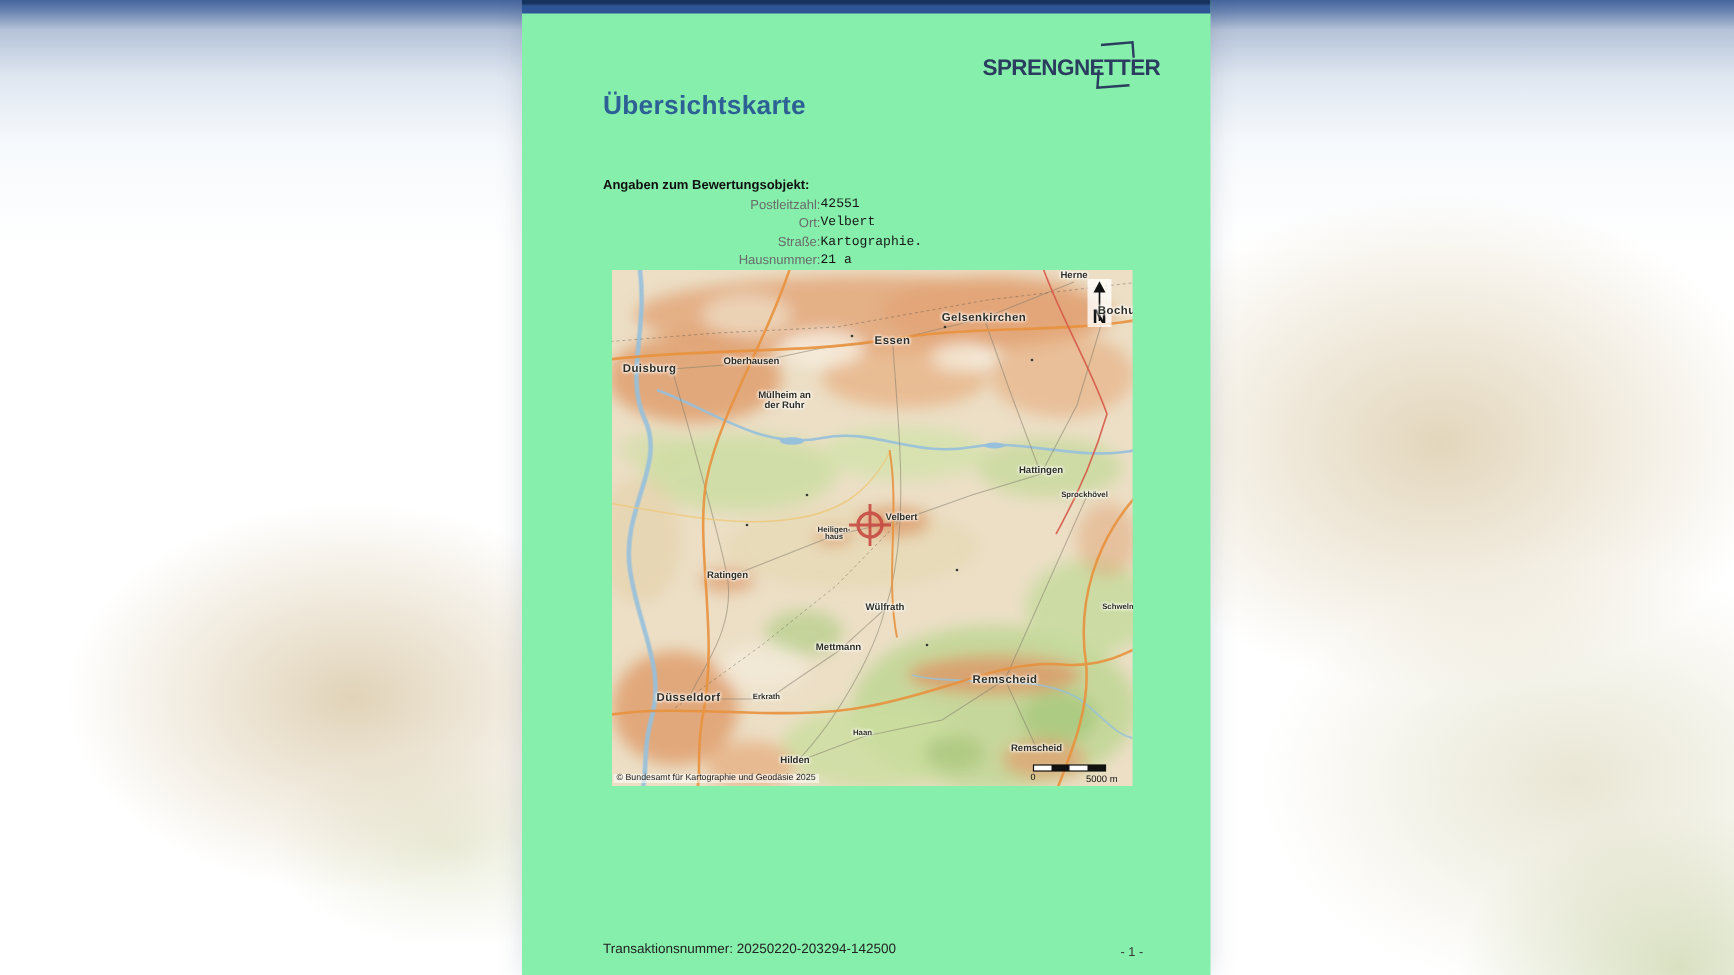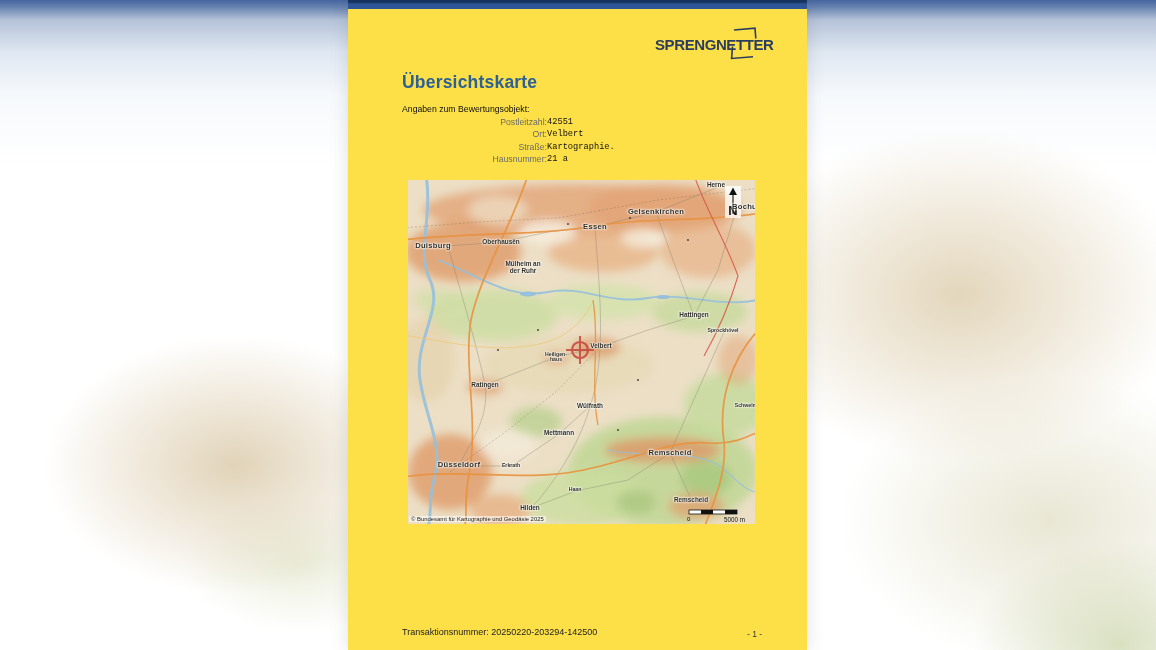--- a/index.html
+++ b/index.html
@@ -16,33 +16,33 @@
         rgba(120,145,185,.55) 20px, rgba(172,192,218,.38) 52px,
         rgba(219,231,243,.25) 95px, rgba(255,255,255,0) 165px),
       radial-gradient(ellipse 280px 190px at 235px 465px, rgba(206,184,141,.62), rgba(206,184,141,0) 68%),
       radial-gradient(ellipse 170px 95px at 300px 565px, rgba(196,205,150,.32), rgba(196,205,150,0) 70%),
       radial-gradient(ellipse 330px 245px at 960px 295px, rgba(208,187,143,.60), rgba(208,187,143,0) 68%),
       radial-gradient(ellipse 300px 205px at 1050px 520px, rgba(202,196,152,.42), rgba(202,196,152,0) 70%),
       radial-gradient(ellipse 210px 150px at 1120px 645px, rgba(180,196,135,.5), rgba(180,196,135,0) 70%);
   }
   .page{
     position:absolute;left:348px;top:0;width:459px;height:650px;
-    background:#fde047;box-shadow:0 0 16px rgba(55,75,105,.18);
+    background:#86efac;box-shadow:0 0 16px rgba(55,75,105,.18);
   }
   .topbar{
     position:absolute;left:0;top:0;right:0;height:9px;
     background:linear-gradient(180deg,#16335f 0%,#16335f 24%,#2e5596 45%,#2e5596 100%);
   }
   .logo{position:absolute;top:25px;right:21px;width:132px;height:40px;}
   .title{
-    position:absolute;left:54px;top:72px;
+    position:absolute;left:54px;top:60px;
     font-size:17.5px;font-weight:bold;color:#2d6094;letter-spacing:.2px;
   }
   .info{position:absolute;left:54px;top:103px;font-size:8.7px;line-height:12.6px;color:#111;}
-  .info-heading{font-weight:normal;color:#0f0f0f;}
+  .info-heading{font-weight:bold;color:#0f0f0f;margin-top:14px;}
   .row{display:flex;text-align:right;}
   .row .lbl{width:145px;color:#6a6a6a;}
   .row .val{color:#141414;font-family:Liberation Mono, monospace;}
   .map{
     position:absolute;left:60px;top:180px;width:347px;height:344px;
     background:#ecdfc6;overflow:hidden;
   }
   .map svg{position:absolute;left:0;top:0;}
   .city{
     position:absolute;transform:translate(-50%,-50%);

